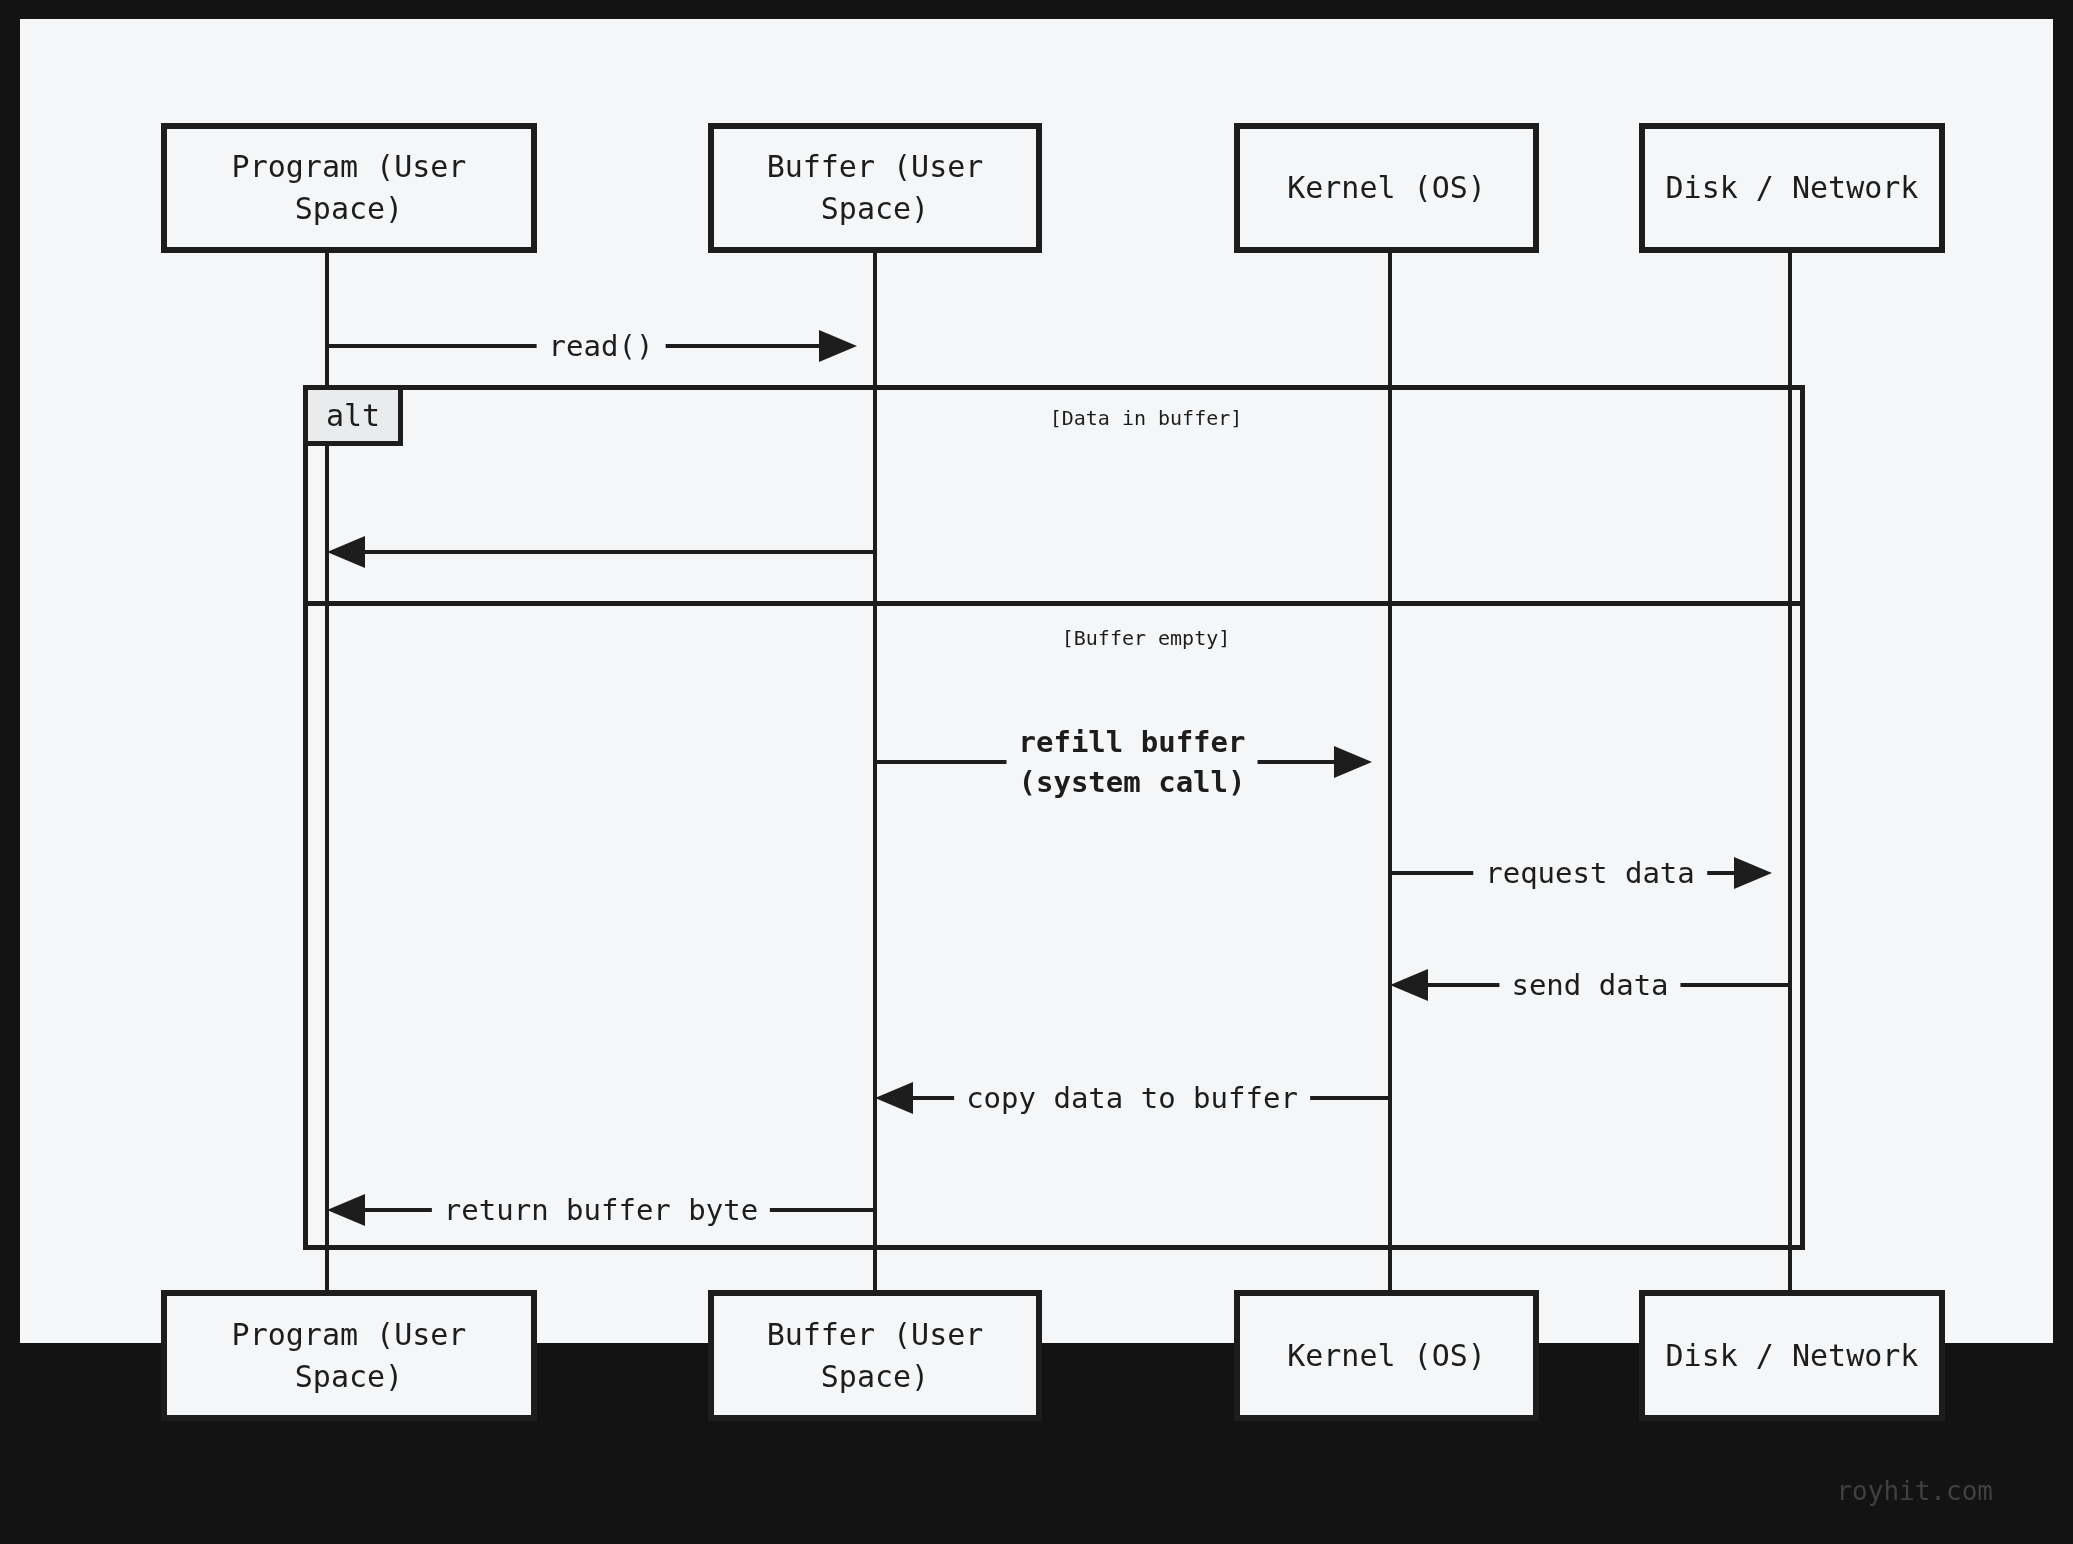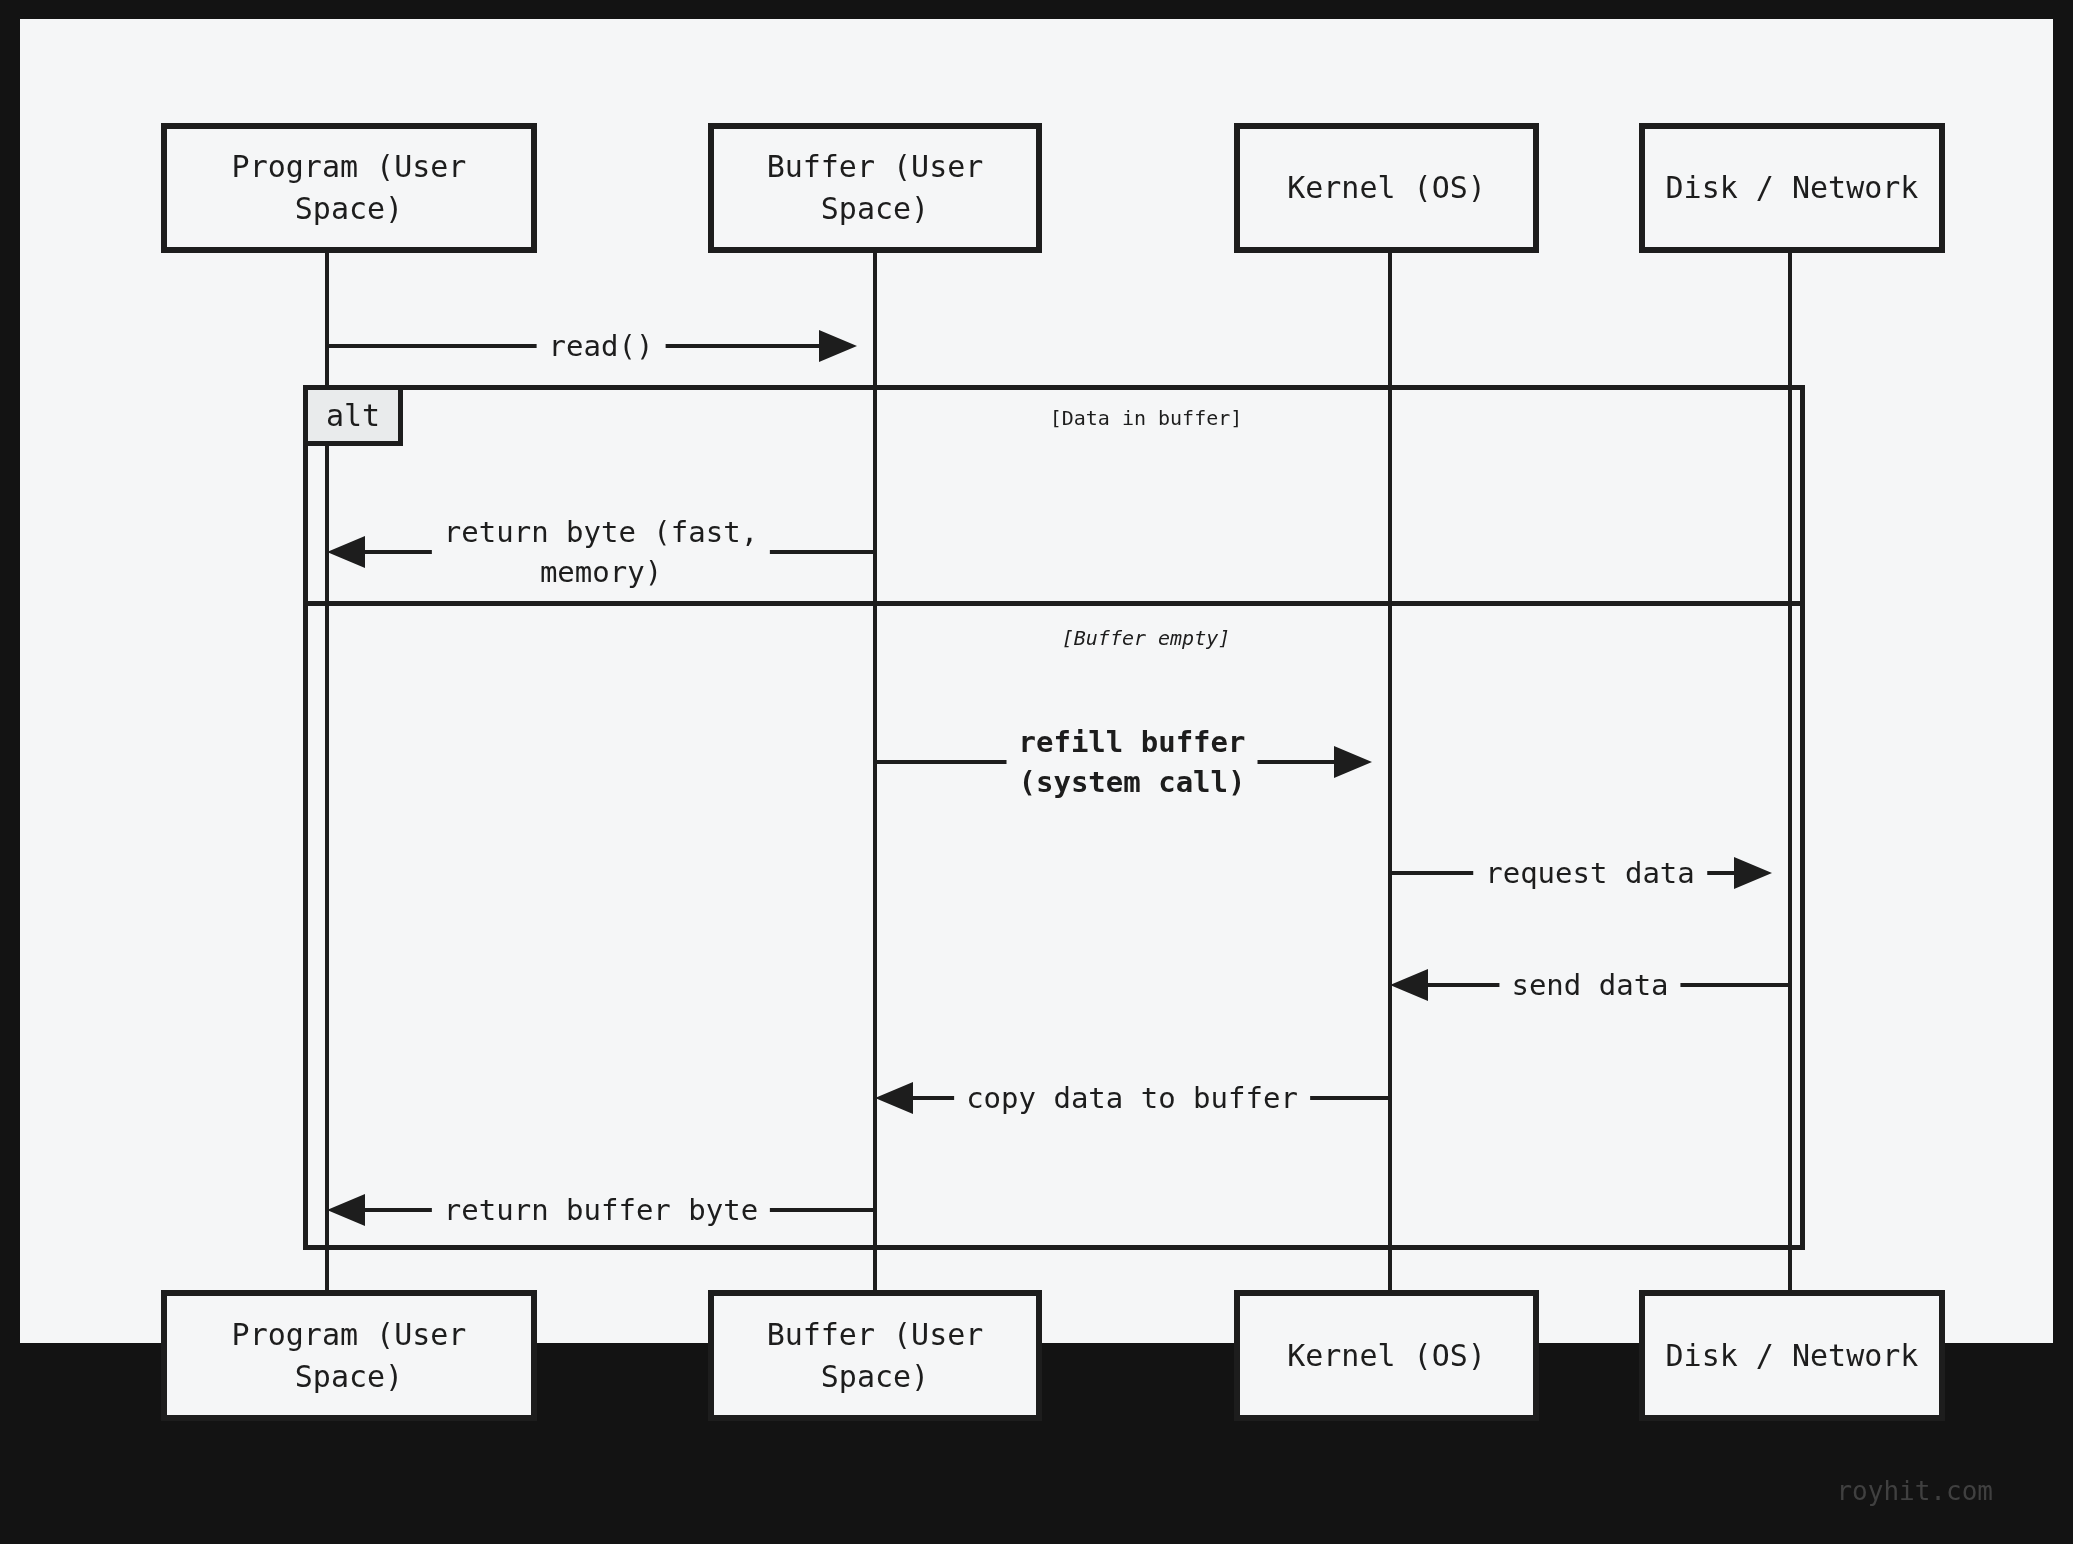--- a/index.html
+++ b/index.html
@@ -65,26 +65,24 @@
 
     <div class="mline" style="left:307px;top:325px;width:512px;"></div>
     <div class="ah right" style="left:799px;top:311px;"></div>
     <div class="mlabel" style="left:581px;top:327px;">read()</div>
 
     <div class="alt-frame" style="left:283px;top:366px;"></div>
     <div class="alt-divider" style="left:283px;top:582px;"></div>
     <div class="alt-label" style="left:283px;top:366px;">alt</div>
 
     <div class="condition" style="left:1126px;top:399px;">[Data in buffer]</div>
-    <div class="condition" style="left:1126px;top:619px;font-style:italic;">[Buffer empty]</div>
+    <div class="condition" style="left:1126px;top:619px;">[Buffer empty]</div>
 
     <div class="mline" style="left:343px;top:531px;width:512px;"></div>
     <div class="ah left" style="left:307px;top:517px;"></div>
-    <div class="mlabel" style="left:581px;top:533px;">return byte (fast,
-memory)</div>
 
     <div class="mline" style="left:855px;top:741px;width:479px;"></div>
     <div class="ah right" style="left:1314px;top:727px;"></div>
     <div class="mlabel" style="left:1112px;top:743px;font-weight:bold;">refill buffer
 (system call)</div>
 
     <div class="mline" style="left:1370px;top:852px;width:364px;"></div>
     <div class="ah right" style="left:1714px;top:838px;"></div>
     <div class="mlabel" style="left:1570px;top:854px;">request data</div>
 

